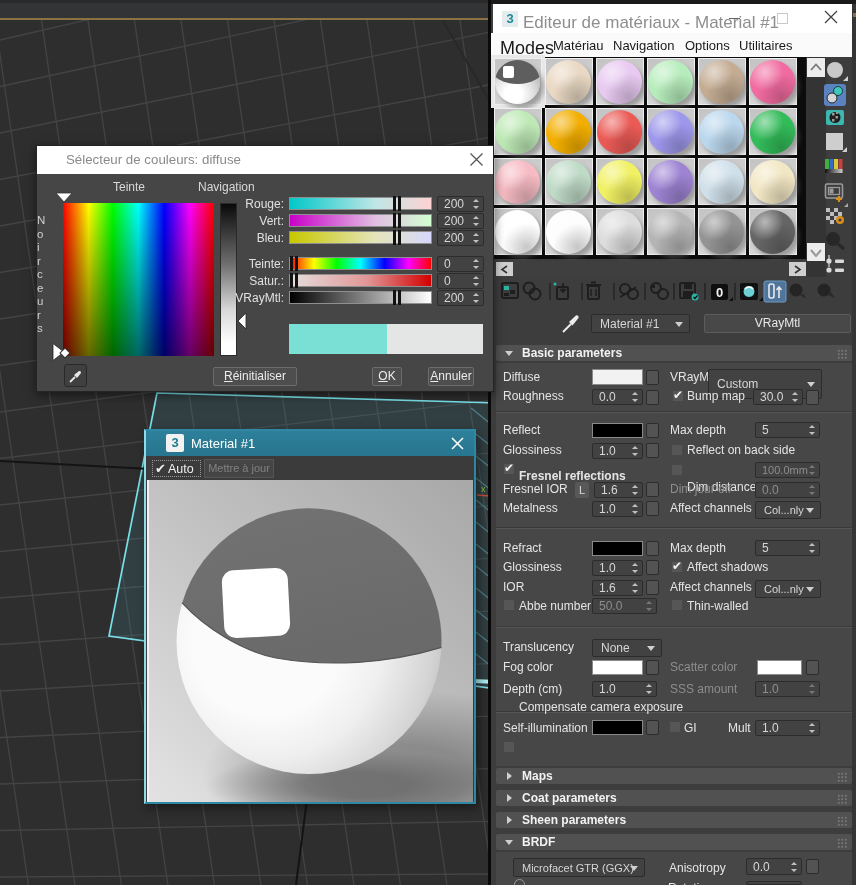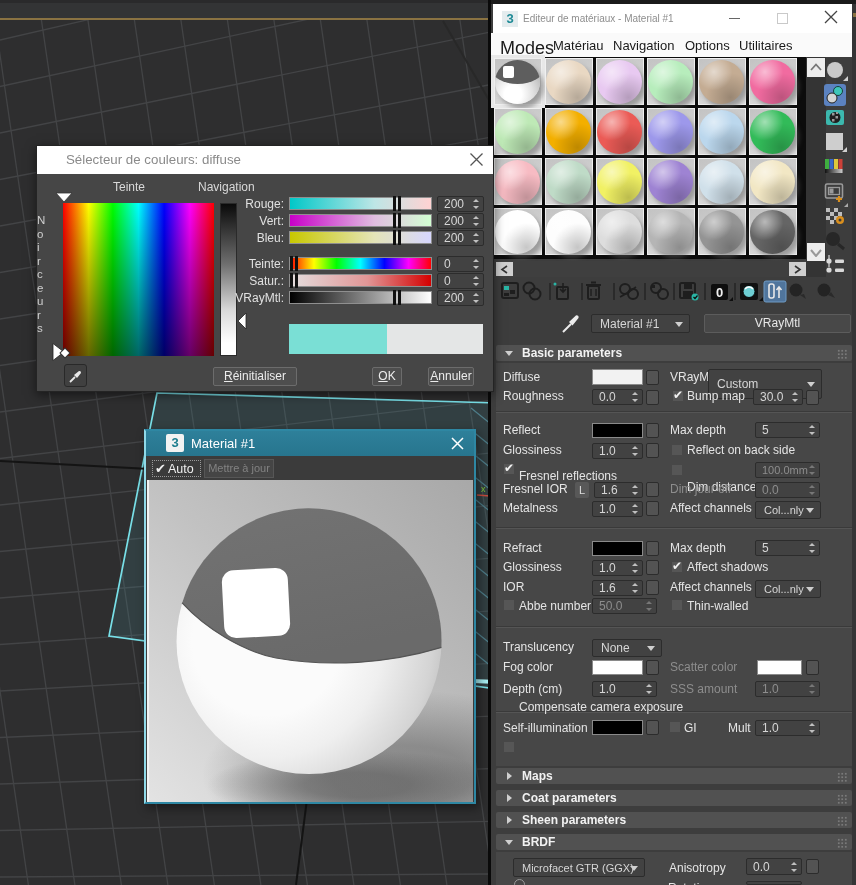--- a/index.html
+++ b/index.html
@@ -91,21 +91,21 @@
 <line x1="477" y1="495" x2="490" y2="496" stroke="#c84c3e" stroke-width="1.5"></line>
 <line x1="473" y1="681" x2="497" y2="682" stroke="#a8f0f4" stroke-width="4"></line>
 <line x1="0" y1="461" x2="150" y2="469" stroke="#141414" stroke-width="2"></line>
 <line x1="307" y1="799" x2="296" y2="885" stroke="#141414" stroke-width="2"></line>
 <line x1="443" y1="21" x2="489" y2="100" stroke="#282828" stroke-width="2"></line>
 </svg>
 <div class="abs" style="left:488px;top:0;width:368px;height:885px;background:#3d3d3d;border-left:3px solid #0a0a0a"></div>
 <div class="abs" style="left:491px;top:0;width:365px;height:4px;background:#1a1a1a"></div>
 <div class="abs" style="left:493px;top:4px;width:359px;height:29px;background:#ffffff"></div>
 <div class="abs" style="left:502px;top:11px;width:16px;height:16px;background:#e4ecee;color:#1e8a96;font-weight:bold;font-size:13px;text-align:center;line-height:16px">3</div>
-<div class="abs" style="left:523px;top:13px;color:#8e8e8e;font-size:10px">Editeur de matériaux - Material #1</div>
+<div class="abs" style="left:523px;top:13px;color:#8e8e8e;font-size:17px">Editeur de matériaux - Material #1</div>
 <div class="abs" style="left:729px;top:18px;width:11px;height:1px;background:#666"></div>
 <div class="abs" style="left:777px;top:13px;width:11px;height:11px;border:1px solid #c9c9c9"></div>
 <svg class="abs" style="left:824px;top:10px" width="14" height="14">
     <path d="M1,1 L13,13 M13,1 L1,13" stroke="#444" stroke-width="1.3"></path>
   </svg>
 <div class="abs" style="left:852px;top:4px;width:4px;height:881px;background:#353536"></div>
 <div class="abs" style="left:853px;top:13px;width:3px;height:4px;background:#8a7342"></div>
 <div class="abs" style="left:491px;top:33px;width:361px;height:24px;background:#fafafa"></div>
 <div class="abs" style="left:500px;top:38px;color:#1a1a1a;font-size:18px">Modes</div>
 <div class="abs" style="left:553px;top:38px;color:#1a1a1a;font-size:13px">Matériau</div>
@@ -357,21 +357,21 @@
   </div>
 <div class="lbl" style="left:503px;top:443px;">Glossiness</div>
 <div class="spin" style="left:592px;top:443px;width:51px;height:16px;color:#d6d6d6;font-size:12px">
     <span>1.0</span>
     <i class="ud"></i>
   </div>
 <div class="mb" style="left:646px;top:443px"></div>
 <div class="chk" style="left:671px;top:444px"></div>
 <div class="lbl" style="left:687px;top:443px;">Reflect on back side</div>
 <div class="chk on" style="left:503px;top:463px"></div>
-<div class="lbl" style="left:519px;top:469px;">Fresnel reflections</div>
+<div class="lbl" style="left:519px;top:469px;font-weight:bold;">Fresnel reflections</div>
 <div class="chk" style="left:671px;top:464px"></div>
 <div class="lbl" style="left:687px;top:480px;text-align:right;">Dim distance</div>
 <div class="spin" style="left:755px;top:462px;width:65px;height:16px;color:#8d8d8d;font-size:11px">
     <span>100.0mm</span>
     <i class="ud g"></i>
   </div>
 <div class="lbl" style="left:503px;top:482px;">Fresnel IOR</div>
 <div class="abs" style="left:575px;top:482px;width:14px;height:16px;background:#585858;border-radius:2px;color:#ddd;font-size:11px;text-align:center;line-height:16px">L</div>
 <div class="spin" style="left:594px;top:482px;width:49px;height:16px;color:#d6d6d6;font-size:12px">
     <span>1.6</span>

